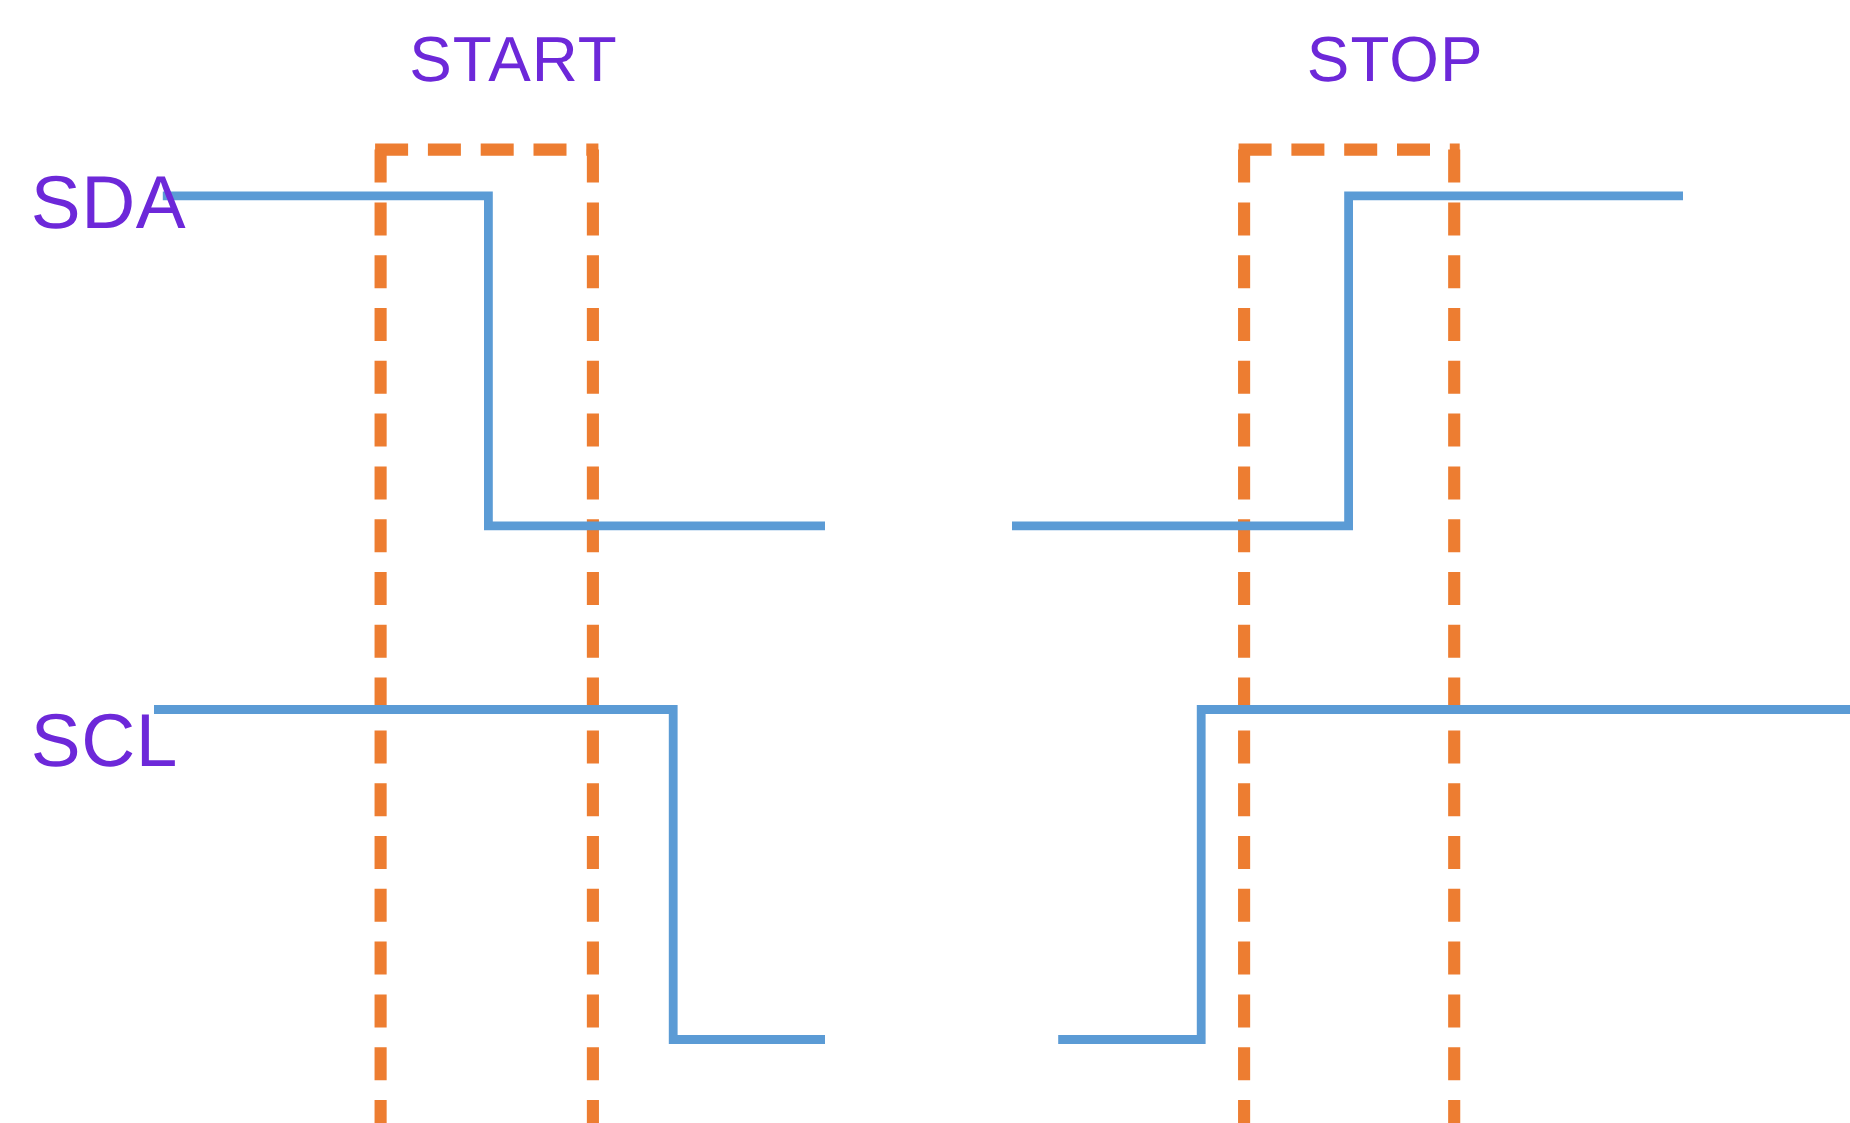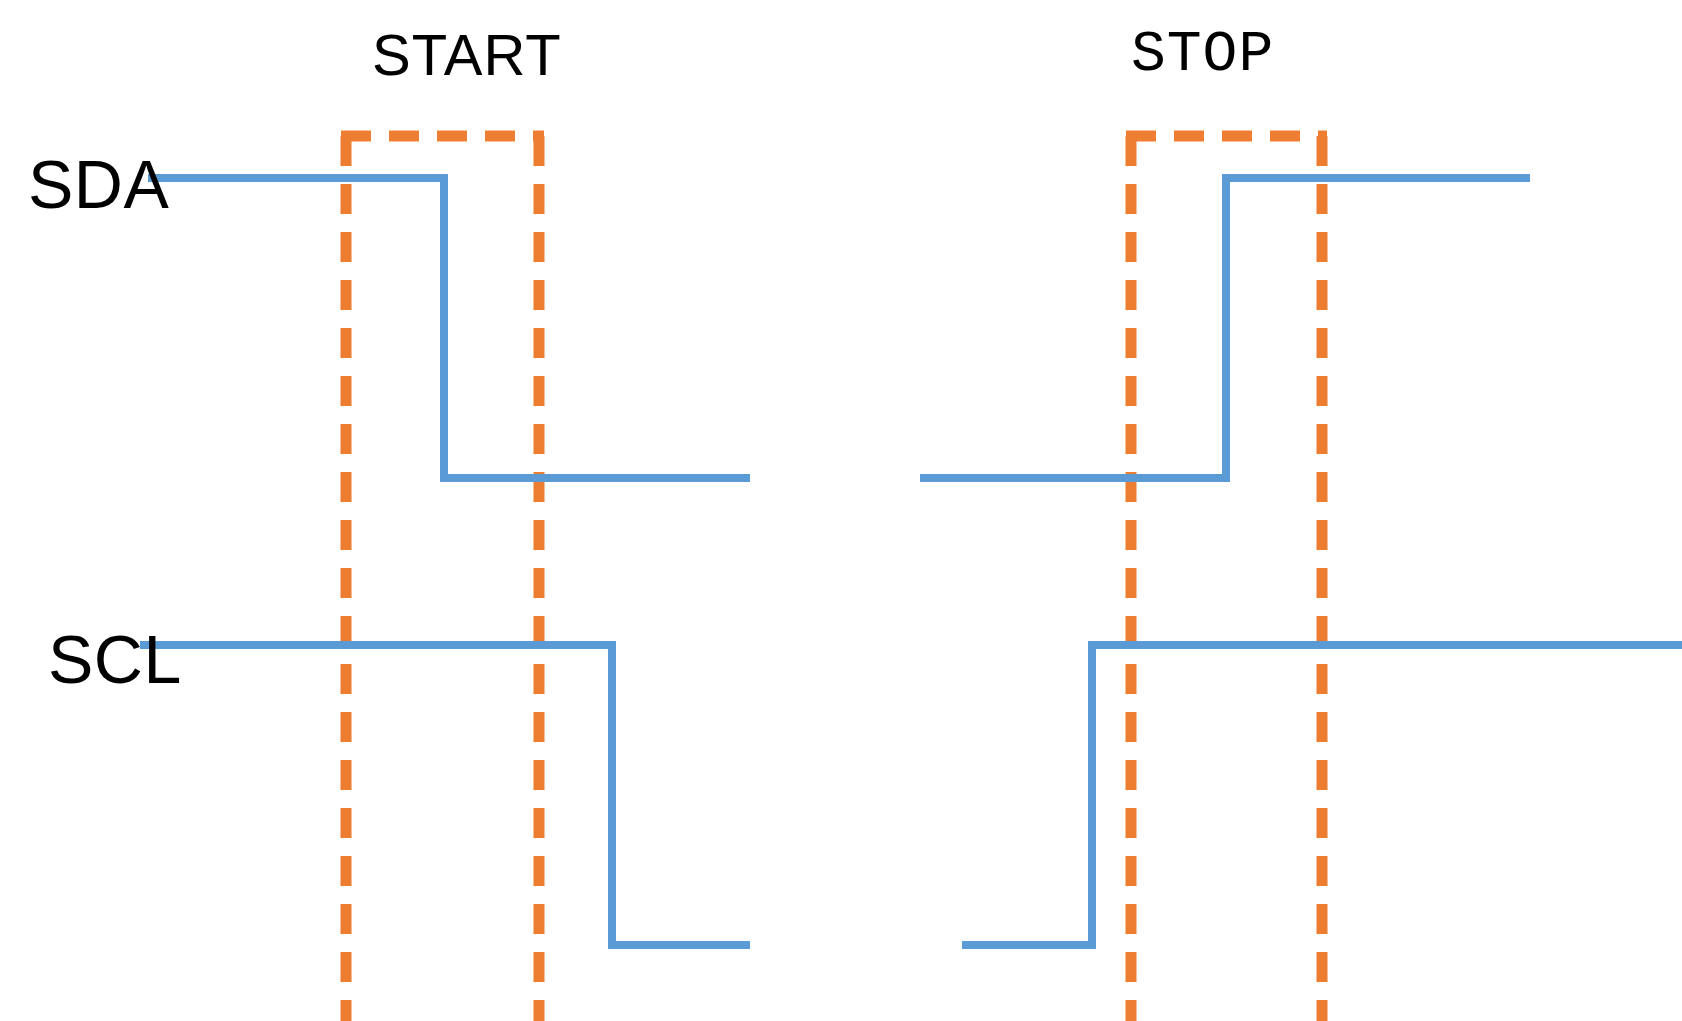--- a/index.html
+++ b/index.html
@@ -17,37 +17,37 @@
   }
   #wave-svg{
     position:absolute;
     left:0; top:0;
     width:1682px;
     height:1021px;
     display:block;
   }
   .txt{
     position:absolute;
-    color:#000000;
+    color:#6d28d9;
     white-space:nowrap;
     line-height:1;
     font-weight:400;
   }
   .section-title{
     font-size:58px;
     letter-spacing:1px;
   }
   .signal-label{
     font-size:68px;
     letter-spacing:0.5px;
   }
   #title-start{ left:372px; top:26px; }
-  #title-stop{  left:1131px; top:26px;font-family:Liberation Mono, monospace; }
+  #title-stop{  left:1188px; top:26px; }
   #label-sda{  left:28px;  top:150px; }
-  #label-scl{  left:28px;  top:625px;margin-left:20px; }
+  #label-scl{  left:28px;  top:639px; }
 </style>
 </head>
 <body>
 
 <div id="stage">
 
   <svg id="wave-svg" viewBox="0 0 1682 1021" preserveAspectRatio="none" xmlns="http://www.w3.org/2000/svg">
 
     <g>
       <path d="M 341 136 L 544 136" fill="none" stroke="#ED7D31" stroke-width="11" stroke-dasharray="30 18" stroke-linecap="butt"></path>

